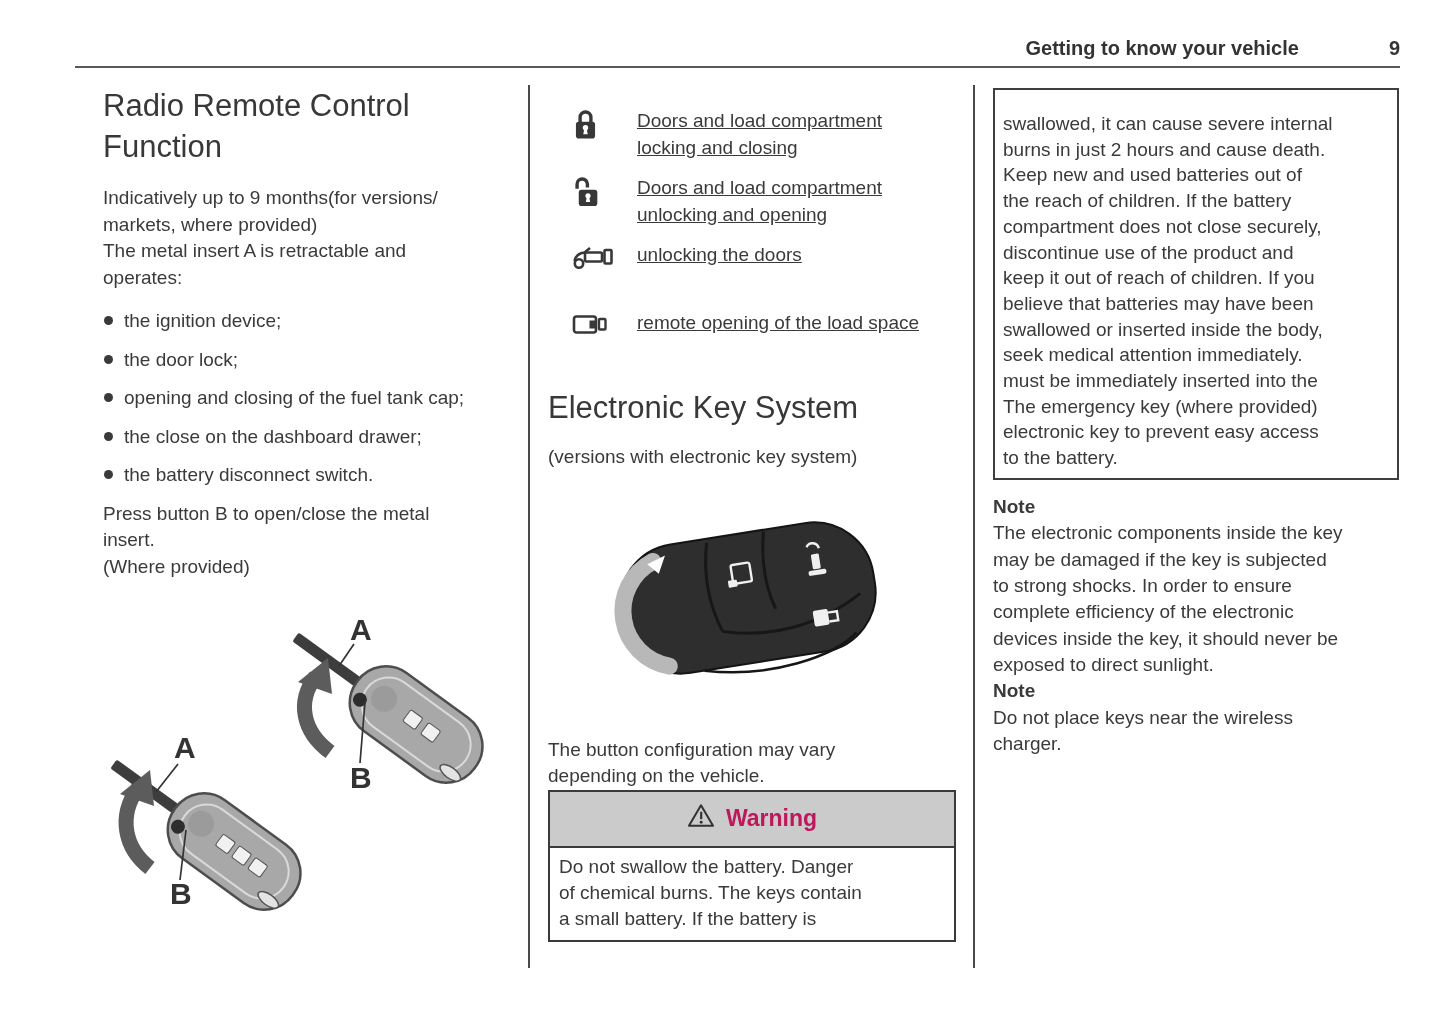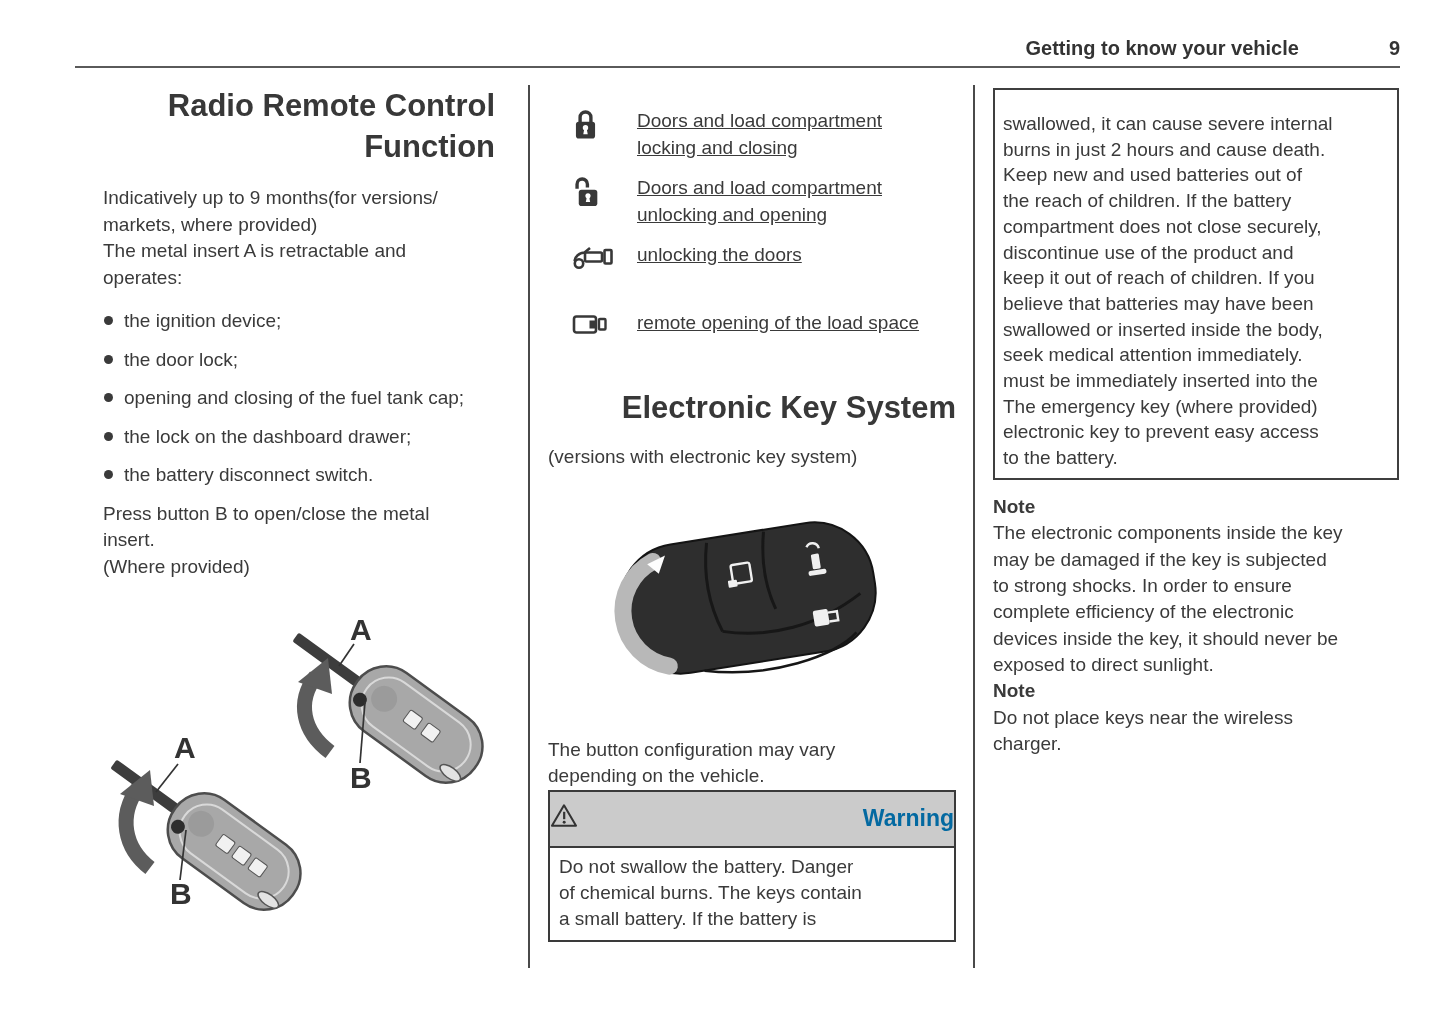--- a/index.html
+++ b/index.html
@@ -18,21 +18,21 @@
   .divider{position:absolute;top:85px;height:883px;width:2px;background:#4a4a4a;}
   .divider.d1{left:528px;}
   .divider.d2{left:973px;}
 
   
   .col{position:absolute;top:85px;font-size:19px;line-height:26.5px;}
   .col-left{left:103px;width:392px;}
   .col-mid{left:548px;top:96px;width:408px;}
   .col-right{left:993px;top:88px;width:406px;}
 
-  h1{margin:0;font-size:31px;line-height:41px;font-weight:bold;color:#383838;text-align:right;}
+  h1{margin:0;font-size:31px;line-height:41px;font-weight:normal;color:#383838;}
   .para1{margin-top:18px;}
   .bullets{margin-top:17px;}
   .bullet{position:relative;padding-left:21px;margin-bottom:12px;}
   .bullet .dot{position:absolute;left:1px;top:8px;width:9px;height:9px;
     border-radius:50%;background:#3a3a3a;}
 
   
   .figure-keys{position:absolute;left:98px;top:606px;width:397px;height:330px;}
   .lbl{font-family:"Liberation Sans",sans-serif;font-weight:bold;font-size:30px;fill:#333;}
   .leader{stroke:#333;stroke-width:1.7;}
@@ -44,22 +44,22 @@
   .legend-icon{flex:0 0 89px;padding-left:24px;box-sizing:border-box;}
   .legend-text{width:300px;text-decoration:underline;}
 
   .mid-heading{margin-top:42px;}
   .subnote{margin-top:16px;}
   .keyfig{margin-top:34px;margin-left:50px;width:300px;height:190px;}
   .mid-para{margin-top:42px;}
 
   .warning-box{margin-top:0;border:2px solid #3a3a3a;}
   .warning-head{height:54px;background:#cbcbcb;border-bottom:2px solid #3a3a3a;
-    display:flex;align-items:center;justify-content:space-between;gap:11px;
-    font-size:23px;font-weight:bold;color:#0369a1;}
+    display:flex;align-items:center;justify-content:center;gap:11px;
+    font-size:23px;font-weight:bold;color:#be185d;}
   .warning-body{padding:6px 9px 8px;line-height:26px;}
 
   
   .right-box{border:2px solid #3f3f3f;padding:21px 8px 7px;line-height:25.7px;}
   .note-label{margin-top:14px;font-weight:bold;}
   .note-lines{line-height:26.3px;}
 </style>
 </head>
 <body>
 
@@ -79,21 +79,21 @@
     <div class="para1">
       <div>Indicatively up to 9 months(for versions/</div>
       <div>markets, where provided)</div>
       <div>The metal insert A is retractable and</div>
       <div>operates:</div>
     </div>
     <div class="bullets">
       <div class="bullet"><span class="dot"></span><span>the ignition device;</span></div>
       <div class="bullet"><span class="dot"></span><span>the door lock;</span></div>
       <div class="bullet"><span class="dot"></span><span>opening and closing of the fuel tank cap;</span></div>
-      <div class="bullet"><span class="dot"></span><span>the lock on the dashboard drawer;</span></div>
+      <div class="bullet"><span class="dot"></span><span>the close on the dashboard drawer;</span></div>
       <div class="bullet"><span class="dot"></span><span>the battery disconnect switch.</span></div>
     </div>
     <div class="para2">
       <div>Press button B to open/close the metal</div>
       <div>insert.</div>
       <div>(Where provided)</div>
     </div>
   </div>
 
   <div class="figure-keys">

